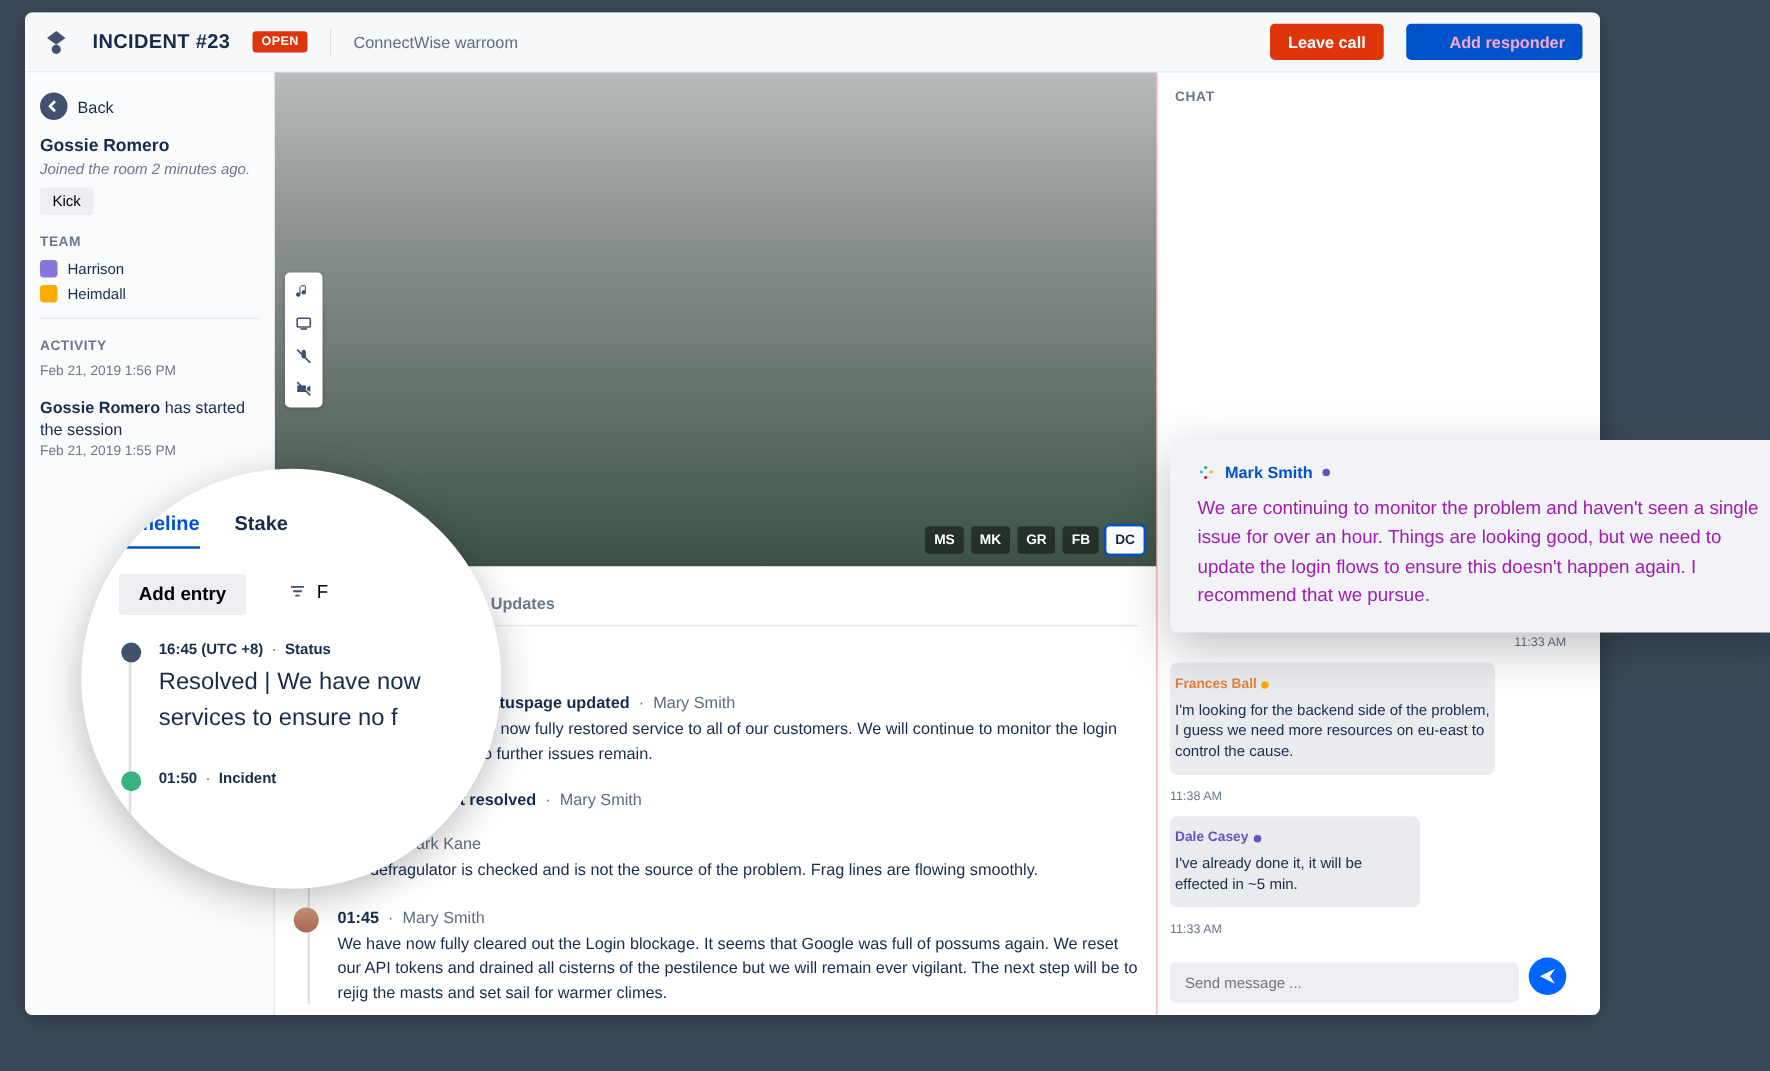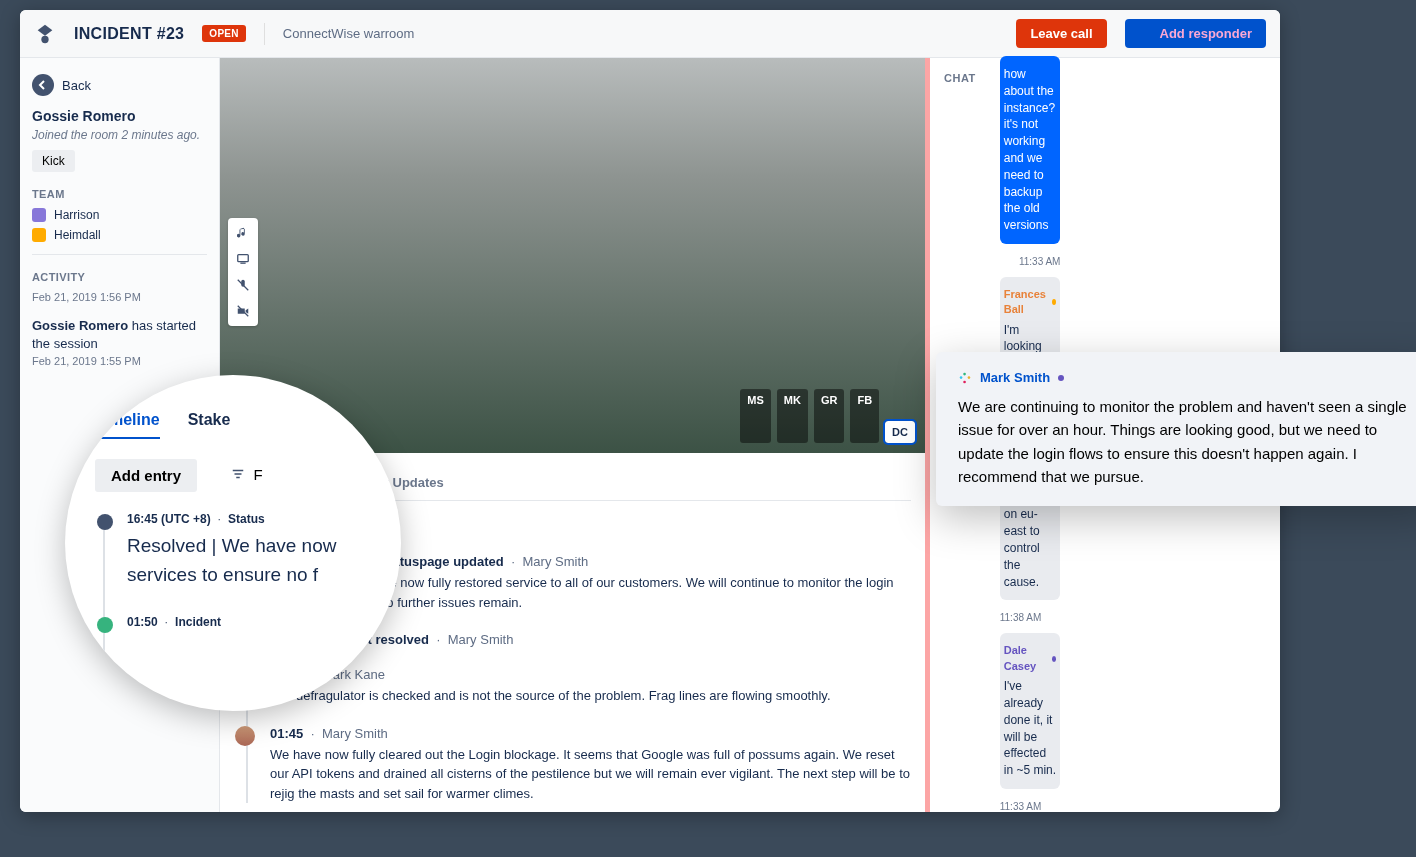--- a/index.html
+++ b/index.html
@@ -33,42 +33,42 @@
 .activity-text b { font-weight: 600; }
 .activity-time { font-size: 11px; color: #6b778c; margin-top: 2px; }
 
 .main { flex: 1; position: relative; display: flex; }
 .video-area { width: 705px; position: relative; }
 .video { width: 100%; height: 395px; background: linear-gradient(180deg, #b8bcbc 0%, #8e9491 30%, #3c5245 100%); position: relative; }
 .video-controls { position: absolute; top: 160px; left: 8px; background: #fff; border-radius: 4px; padding: 4px; display: flex; flex-direction: column; gap: 4px; box-shadow: 0 1px 3px rgba(0,0,0,0.2); }
 .vc-btn { width: 22px; height: 22px; display: flex; align-items: center; justify-content: center; cursor: pointer; }
 .participants { position: absolute; bottom: 10px; right: 10px; display: flex; gap: 6px; }
 .part-chip { background: rgba(0,0,0,0.45); color: #fff; font-size: 11px; font-weight: 600; padding: 5px 7px; border-radius: 3px; }
-.part-chip.active { background: #fff; color: #172b4d; outline: 2px solid #0052cc; margin-top: 32px; }
+.part-chip.active { background: #fff; color: #172b4d; outline: 2px solid #0052cc; }
 
 .timeline-area { padding: 14px 14px 0; position: relative; }
 .tabs { display: flex; gap: 28px; border-bottom: 1px solid #e4e7eb; margin-bottom: 12px; }
 .tab { padding: 8px 0; font-size: 13px; font-weight: 600; color: #6b778c; cursor: pointer; border-bottom: 2px solid transparent; }
 .tab.active { color: #0052cc; border-bottom-color: #0052cc; }
 .toolbar-row { display: flex; align-items: center; gap: 14px; margin-bottom: 14px; }
 .add-entry { background: #eceef1; border: none; padding: 6px 12px; border-radius: 3px; font-size: 13px; font-weight: 600; cursor: pointer; }
 .filter-ctl { display: flex; align-items: center; gap: 6px; font-size: 13px; color: #42526e; cursor: pointer; }
 .timeline-list { position: relative; padding-left: 36px; }
 .timeline-rail { position: absolute; left: 12px; top: 6px; bottom: 0; width: 2px; background: #dde1e6; }
 .tl-item { position: relative; margin-bottom: 20px; }
 .tl-dot { position: absolute; left: -30px; top: 2px; width: 14px; height: 14px; border-radius: 50%; }
 .tl-dot.alert { background: #42526e; }
 .tl-dot.green { background: #36b37e; }
 .tl-avatar { position: absolute; left: -35px; top: 0; width: 20px; height: 20px; border-radius: 50%; background: linear-gradient(#c97,#a65); }
 .tl-meta { font-size: 13px; color: #5e6c84; margin-bottom: 4px; }
 .tl-meta b { color: #172b4d; font-weight: 600; }
 .tl-body { font-size: 13px; color: #172b4d; line-height: 1.5; }
 .tl-status { font-weight: 600; color: #172b4d; }
 
-.chat-panel { width: 338px; border-left: 5px solid #fca5a5; display: flex; flex-direction: row; }
+.chat-panel { width: 338px; border-left: 1px solid #fca5a5; display: flex; flex-direction: column; }
 .chat-header { font-size: 11px; font-weight: 600; color: #6b778c; letter-spacing: 0.5px; padding: 14px; }
 .chat-body { flex: 1; display: flex; flex-direction: column; justify-content: flex-end; padding: 0 10px; gap: 10px; }
 .msg { border-radius: 6px; padding: 10px 4px; font-size: 12px; line-height: 1.4; position: relative; }
 .msg-blue { background: #0065ff; color: #fff; align-self: flex-end; max-width: 200px; }
 .msg-gray { background: #e9ebef; color: #172b4d; max-width: 260px; }
 .msg-author { font-size: 11px; font-weight: 600; margin-bottom: 4px; display: flex; align-items: center; gap: 4px; }
 .msg-author.orange { color: #e8823a; }
 .msg-author.purple { color: #6554c0; }
 .status-dot { width: 6px; height: 6px; border-radius: 50%; display: inline-block; }
 .msg-time { font-size: 10px; color: #6b778c; margin-top: 2px; }
@@ -83,21 +83,21 @@
 .lens-tl { position: relative; padding-left: 32px; }
 .lens-rail { position: absolute; left: 8px; top: 8px; bottom: -40px; width: 2px; background: #dde1e6; }
 .lens-item { margin-bottom: 26px; position: relative; }
 .lens-dot { position: absolute; left: -30px; top: 2px; width: 16px; height: 16px; border-radius: 50%; }
 .lens-meta { font-size: 12px; color: #42526e; margin-bottom: 6px; }
 .lens-body { font-size: 19px; color: #172b4d; line-height: 1.5; }
 
 .callout { position: absolute; top: 352px; left: 936px; width: 500px; background: #f1f3f7; border-radius: 6px; padding: 18px 22px; box-shadow: 0 12px 40px rgba(0,0,0,0.25); }
 .callout-author { display: flex; align-items: center; gap: 8px; font-size: 13px; color: #0052cc; font-weight: 600; margin-bottom: 10px; }
 .slack-icon { width: 14px; height: 14px; }
-.callout-body { font-size: 15px; color: #000000; line-height: 1.55; }
+.callout-body { font-size: 15px; color: #a21caf; line-height: 1.55; }
 
 .icon-svg { width: 14px; height: 14px; }
 </style>
 </head>
 <body>
 
 <div class="app">
 
   <div class="topbar">
     <svg class="logo" viewBox="0 0 24 24">

